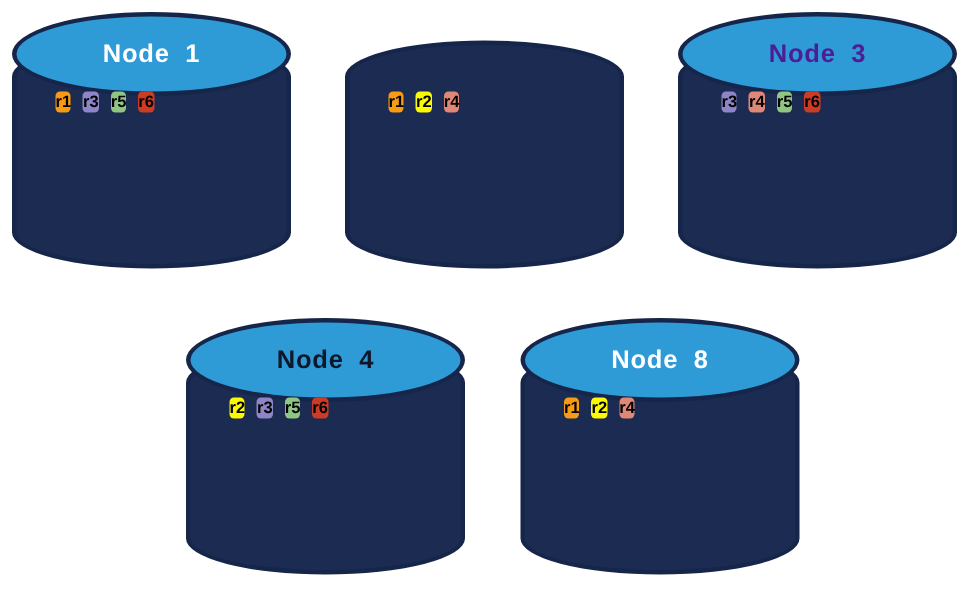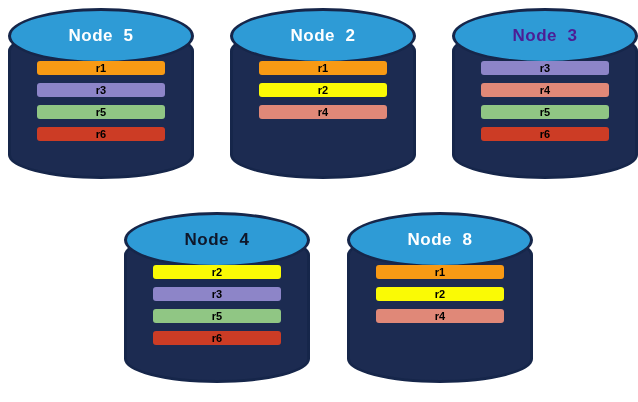--- a/index.html
+++ b/index.html
@@ -64,21 +64,21 @@
     user-select: none;
   }
 
   .replicas {
     position: absolute;
     left: 29px;
     top: 53px;
     width: 128px;
     z-index: 4;
     display: flex;
-    flex-direction: column;
+    flex-direction: row;
     gap: 8px;
   }
 
   .replica {
     height: 14px;
     border-radius: 3px;
     display: flex;
     align-items: center;
     justify-content: center;
     font-size: 11px;
@@ -88,34 +88,31 @@
     box-sizing: border-box;
   }
 </style>
 </head>
 <body>
 
 <div id="canvas" style="background: rgb(255, 255, 255);">
     <div class="node" style="left: 8px; top: 8px;">
       <div class="cyl-body" style="background: rgb(28, 43, 81); border-color: rgb(22, 38, 74);"></div>
       <div class="cyl-top" style="background: rgb(46, 155, 214); border-color: rgb(22, 38, 74);">
-        <span class="node-label" style="color: rgb(255, 255, 255);">Node  5</span>
+        <span class="node-label" style="color: rgb(255, 255, 255);">Node  1</span>
       </div>
       <div class="replicas">
         <div class="replica" style="background: rgb(248, 154, 20); color: rgb(0, 0, 0);">r1</div>
         <div class="replica" style="background: rgb(141, 133, 200); color: rgb(0, 0, 0);">r3</div>
         <div class="replica" style="background: rgb(144, 198, 132); color: rgb(0, 0, 0);">r5</div>
         <div class="replica" style="background: rgb(204, 60, 37); color: rgb(0, 0, 0);">r6</div>
       </div>
     </div>
     <div class="node" style="left: 230px; top: 8px;">
       <div class="cyl-body" style="background: rgb(28, 43, 81); border-color: rgb(22, 38, 74);"></div>
-      <div class="cyl-top" style="background: rgb(46, 155, 214); border-color: rgb(22, 38, 74);">
-        <span class="node-label" style="color: rgb(255, 255, 255);">Node  2</span>
-      </div>
       <div class="replicas">
         <div class="replica" style="background: rgb(248, 154, 20); color: rgb(0, 0, 0);">r1</div>
         <div class="replica" style="background: rgb(250, 250, 5); color: rgb(0, 0, 0);">r2</div>
         <div class="replica" style="background: rgb(224, 136, 120); color: rgb(0, 0, 0);">r4</div>
       </div>
     </div>
     <div class="node" style="left: 452px; top: 8px;">
       <div class="cyl-body" style="background: rgb(28, 43, 81); border-color: rgb(22, 38, 74);"></div>
       <div class="cyl-top" style="background: rgb(46, 155, 214); border-color: rgb(22, 38, 74);">
         <span class="node-label" style="color: #4c1d95;">Node  3</span>

